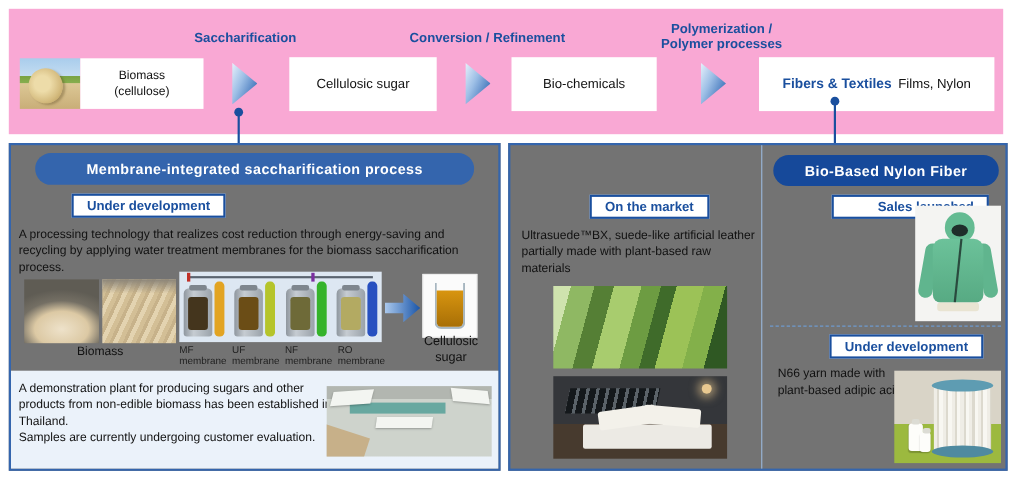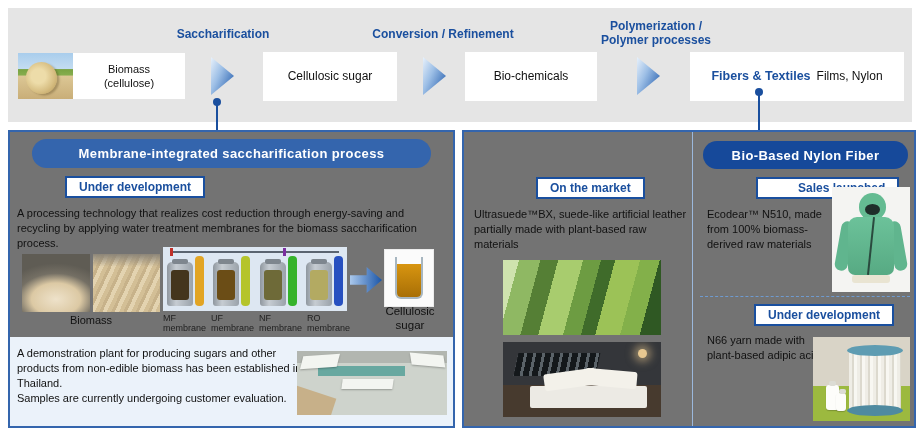--- a/index.html
+++ b/index.html
@@ -1,20 +1,20 @@
 <!DOCTYPE html>
 <html><head>
 <meta charset="utf-8">
 <style>
   * { margin:0; padding:0; box-sizing:border-box; }
   body { background:#fff; font-family:"Liberation Sans", sans-serif; }
   .stage { position:relative; width:920px; height:442px; background:#fff; overflow:hidden; }
 
   
-  .banner { position:absolute; left:8px; top:8px; width:904px; height:114px; background:#e5e5e5; }
+  .banner { position:absolute; left:8px; top:8px; width:904px; height:114px; background:#f9a8d4; }
   .proc-label { position:absolute; text-align:center; font-weight:bold; font-size:12px; color:#1a4f9e; white-space:pre-line; line-height:1.2; }
   .lbl-sacchar { left:120px; top:19px; width:190px; }
   .lbl-conv    { left:330px; top:19px; width:210px; }
   .lbl-poly    { left:542px; top:11px; width:212px; }
   .flow-box { position:absolute; background:#fff; display:flex; align-items:center; justify-content:center; text-align:center; font-size:12px; color:#111; line-height:1.3; }
   .box-biomass   { left:65px;  top:45px; width:112px; height:46px; font-size:11px; white-space:pre-line; }
   .box-cellsugar { left:255px; top:44px; width:134px; height:49px; }
   .box-biochem   { left:457px; top:44px; width:132px; height:49px; }
   .box-fibers    { left:682px; top:44px; width:214px; height:49px; gap:6px; }
   .fibers-primary { font-weight:bold; color:#1a4f9e; font-size:12.5px; }
@@ -250,21 +250,20 @@
     <div class="sofa-photo">
       <div class="sofa-lamp"></div>
       <div class="sofa-throw"></div>
       <div class="sofa-base"></div>
       <div class="sofa-pillow pillow1"></div>
       <div class="sofa-pillow pillow2"></div>
     </div>
 
     <div class="pill pill-nylon">Bio-Based Nylon Fiber</div>
     <div class="badge" style="left:244px; top:45px;padding-left:40px;">Sales launched</div>
-    <div class="body-text nylon-desc-top">Ecodear™ N510, made from 100% biomass-derived raw materials</div>
     <div class="jacket-photo">
       <div class="hood"></div>
       <div class="hood-inner"></div>
       <div class="sleeve sleeve-l"></div>
       <div class="sleeve sleeve-r"></div>
       <div class="jbody">
         <div class="zipper"></div>
       </div>
       <div class="hem"></div>
     </div>

